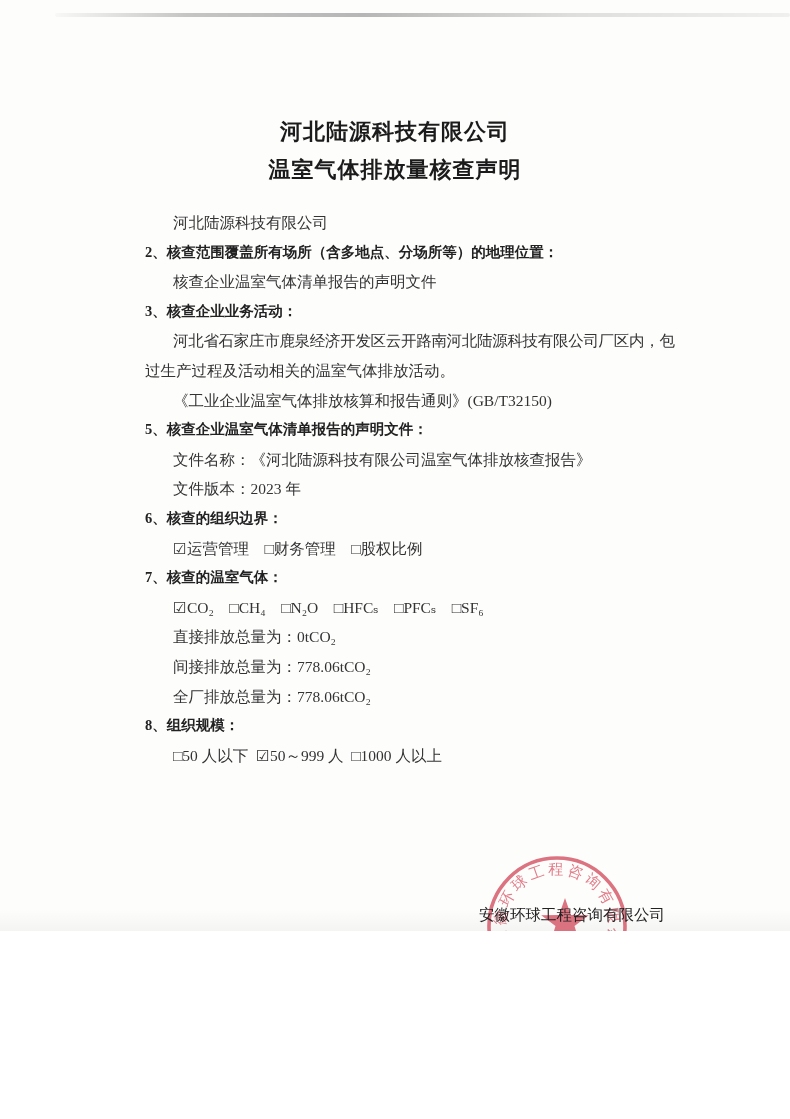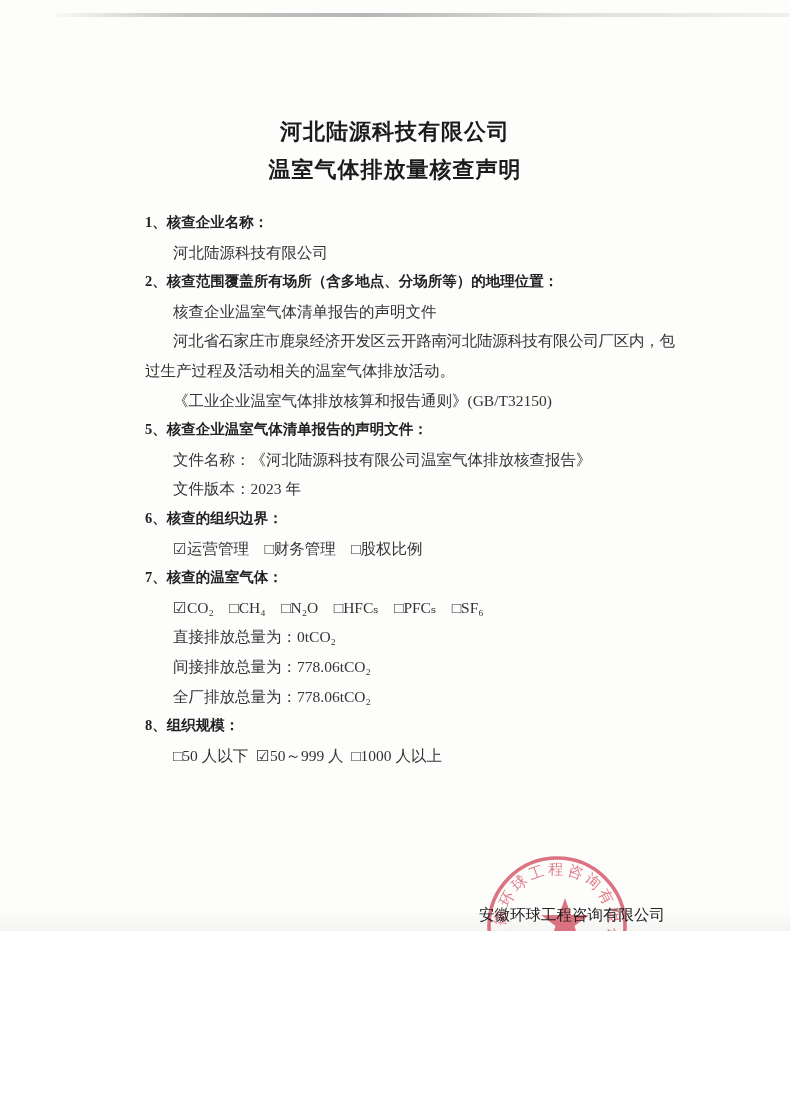--- a/index.html
+++ b/index.html
@@ -82,30 +82,30 @@
   <div class="scan-edge-top"></div>
 
   <div class="doc-title">
     <div>河北陆源科技有限公司</div>
     <div>温室气体排放量核查声明</div>
   </div>
 
   <div class="doc-body">
 
     <div>
-      <div class="item-label">1、核查企业名称：</div>
       <div class="line">河北陆源科技有限公司</div>
     </div>
 
     <div>
       <div class="item-label">2、核查范围覆盖所有场所（含多地点、分场所等）的地理位置：</div>
       <div class="line">核查企业温室气体清单报告的声明文件</div>
     </div>
 
     <div>
+      <div class="item-label">3、核查企业业务活动：</div>
       <div class="line tight">河北省石家庄市鹿泉经济开发区云开路南河北陆源科技有限公司厂区内，包</div>
       <div class="line cont">过生产过程及活动相关的温室气体排放活动。</div>
     </div>
 
     <div>
       <div class="line">《工业企业温室气体排放核算和报告通则》(GB/T32150)</div>
     </div>
 
     <div>
       <div class="item-label">5、核查企业温室气体清单报告的声明文件：</div>

